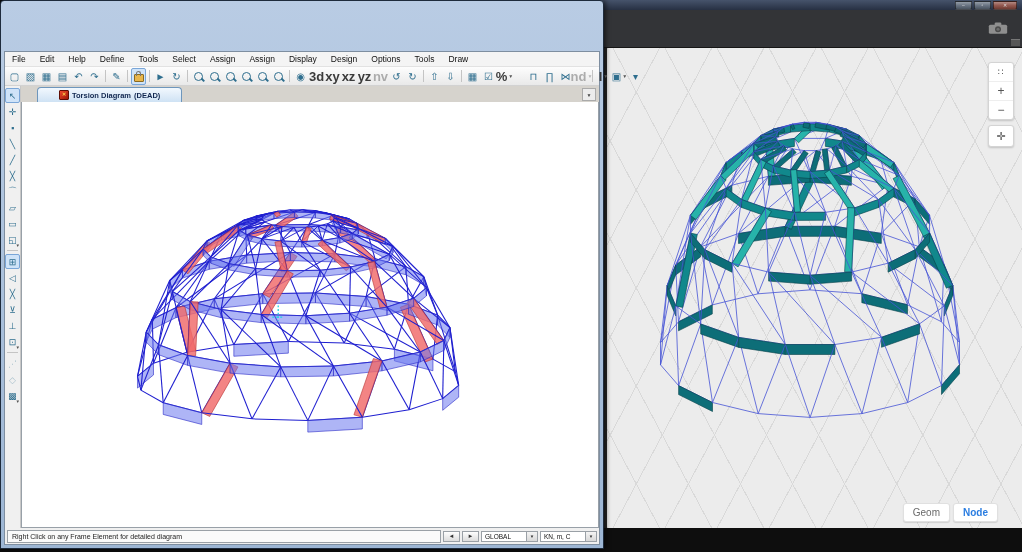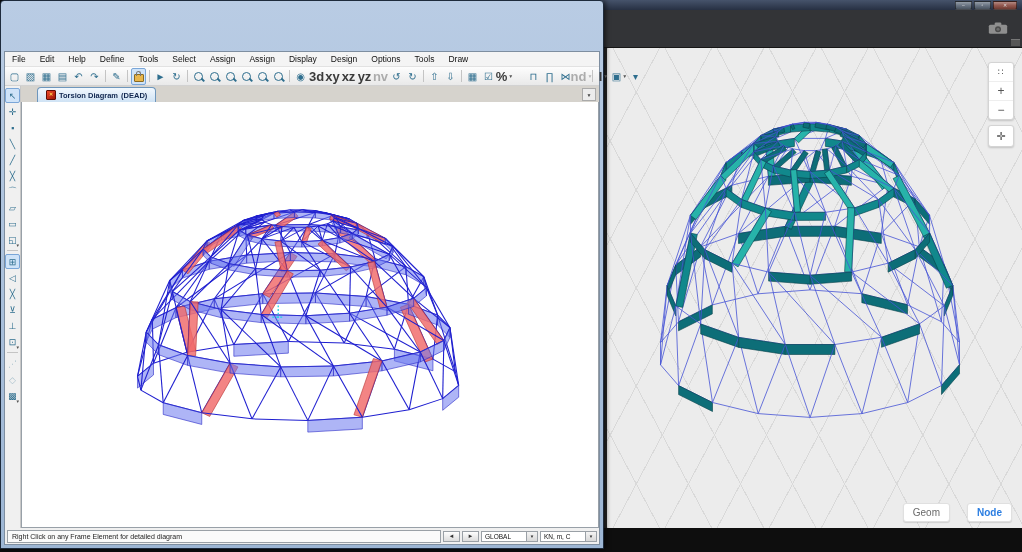--- a/index.html
+++ b/index.html
@@ -24,21 +24,21 @@
   .rp-viewer svg{position:absolute;inset:0;width:100%;height:100%;}
   .ctrl-group{position:absolute;top:14px;right:8px;width:24px;background:#fff;
     border:1px solid #d4d4d4;border-radius:3px;box-shadow:0 1px 2px rgba(0,0,0,.18);
     display:flex;flex-direction:column;align-items:stretch;z-index:5;}
   .ctrl-cell{height:18px;display:flex;align-items:center;justify-content:center;
     font-size:12px;color:#555;border-top:1px solid #eee;}
   .ctrl-cell:first-child{border-top:none;font-size:9px;letter-spacing:1px;}
   .ctrl-pan{position:absolute;top:77px;right:8px;width:24px;height:20px;background:#fff;
     border:1px solid #d4d4d4;border-radius:3px;box-shadow:0 1px 2px rgba(0,0,0,.18);
     display:flex;align-items:center;justify-content:center;font-size:11px;color:#555;z-index:5;}
-  .rp-footer{position:absolute;bottom:6px;right:10px;display:flex;gap:17px;z-index:5;}
+  .rp-footer{position:absolute;bottom:6px;right:24px;display:flex;gap:3px;z-index:5;}
   .pill{background:#fff;border:1px solid #e0e0e0;border-radius:3px;padding:3px 9px;
     font-size:10px;color:#6a6a6a;box-shadow:0 1px 1px rgba(0,0,0,.12);}
   .pill.active{font-weight:bold;}
   .rp-bottombar{position:absolute;left:0;bottom:0;right:0;height:24px;background:#0e0e0e;}
 
   
   .sap-window{position:absolute;left:0;top:0;width:604px;height:549px;z-index:10;
     background:linear-gradient(#b9cce4,#9db6d4);
     border:1px solid #1e2b3c;border-radius:4px 4px 0 0;box-shadow:2px 0 5px rgba(0,0,0,.55);
     box-sizing:border-box;}
@@ -85,21 +85,21 @@
   .st-item{width:13px;height:13px;display:flex;align-items:center;justify-content:center;
     font-size:9px;color:#2e6e8e;border:1px solid transparent;border-radius:2px;position:relative;}
   .st-item.sel{background:#cfe3f8;border-color:#7aa6d8;}
   .st-item.dis{opacity:.38;}
   .stdrop{position:absolute;right:-1px;bottom:-2px;font-size:4.5px;color:#555;}
   .st-sep{height:1px;width:11px;background:#c4c4c4;margin:2px 0;}
 
   .main-area{flex:1;display:flex;flex-direction:column;min-width:0;}
   .tabstrip{height:16px;flex:0 0 auto;background:#d6d3cd;display:flex;align-items:flex-end;
     padding-left:16px;position:relative;}
-  .tab{height:14px;display:flex;align-items:center;gap:3px;padding:0 8px;
+  .tab{height:14px;display:flex;align-items:center;gap:3px;padding:0 21px;
     background:linear-gradient(#f2f8fe,#cfe2f4);border:1px solid #6e96bc;border-bottom:none;
     border-radius:4px 4px 0 0;font-size:7.5px;font-weight:bold;color:#10264f;}
   .tab .sap-logo{width:8px;height:8px;font-size:5px;line-height:7px;}
   .tab-drop{position:absolute;right:3px;top:2px;width:12px;height:11px;background:#ececec;
     border:1px solid #aaa;font-size:5px;display:flex;align-items:center;justify-content:center;color:#444;}
   .viewport{flex:1;background:#ffffff;border:1px solid #98a0a8;border-top:none;position:relative;
     overflow:hidden;min-height:0;}
   .viewport svg{position:absolute;inset:0;width:100%;height:100%;}
 
   .statusbar{height:14px;flex:0 0 auto;display:flex;align-items:center;gap:2px;

